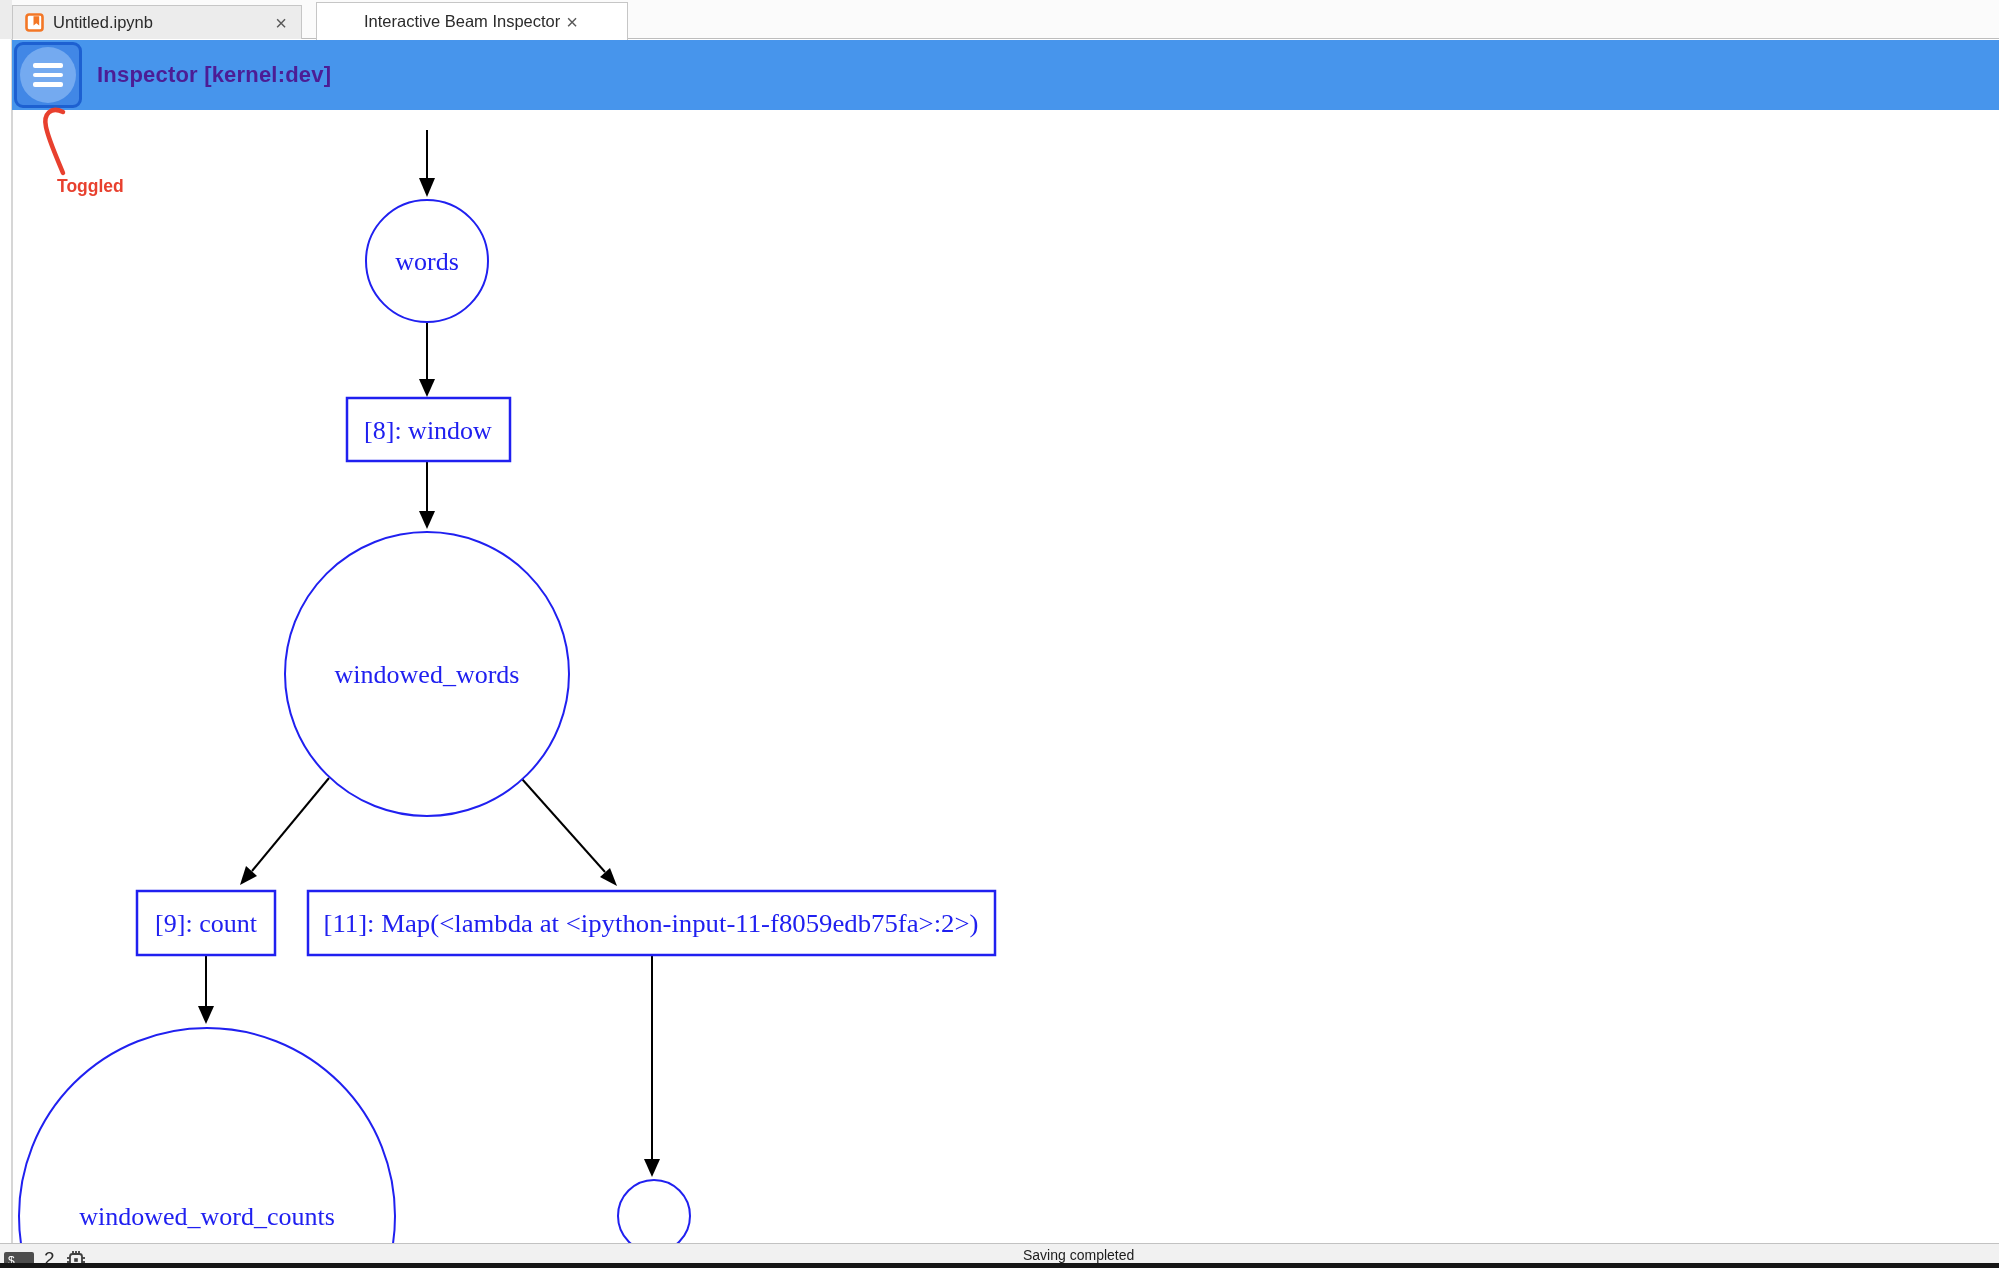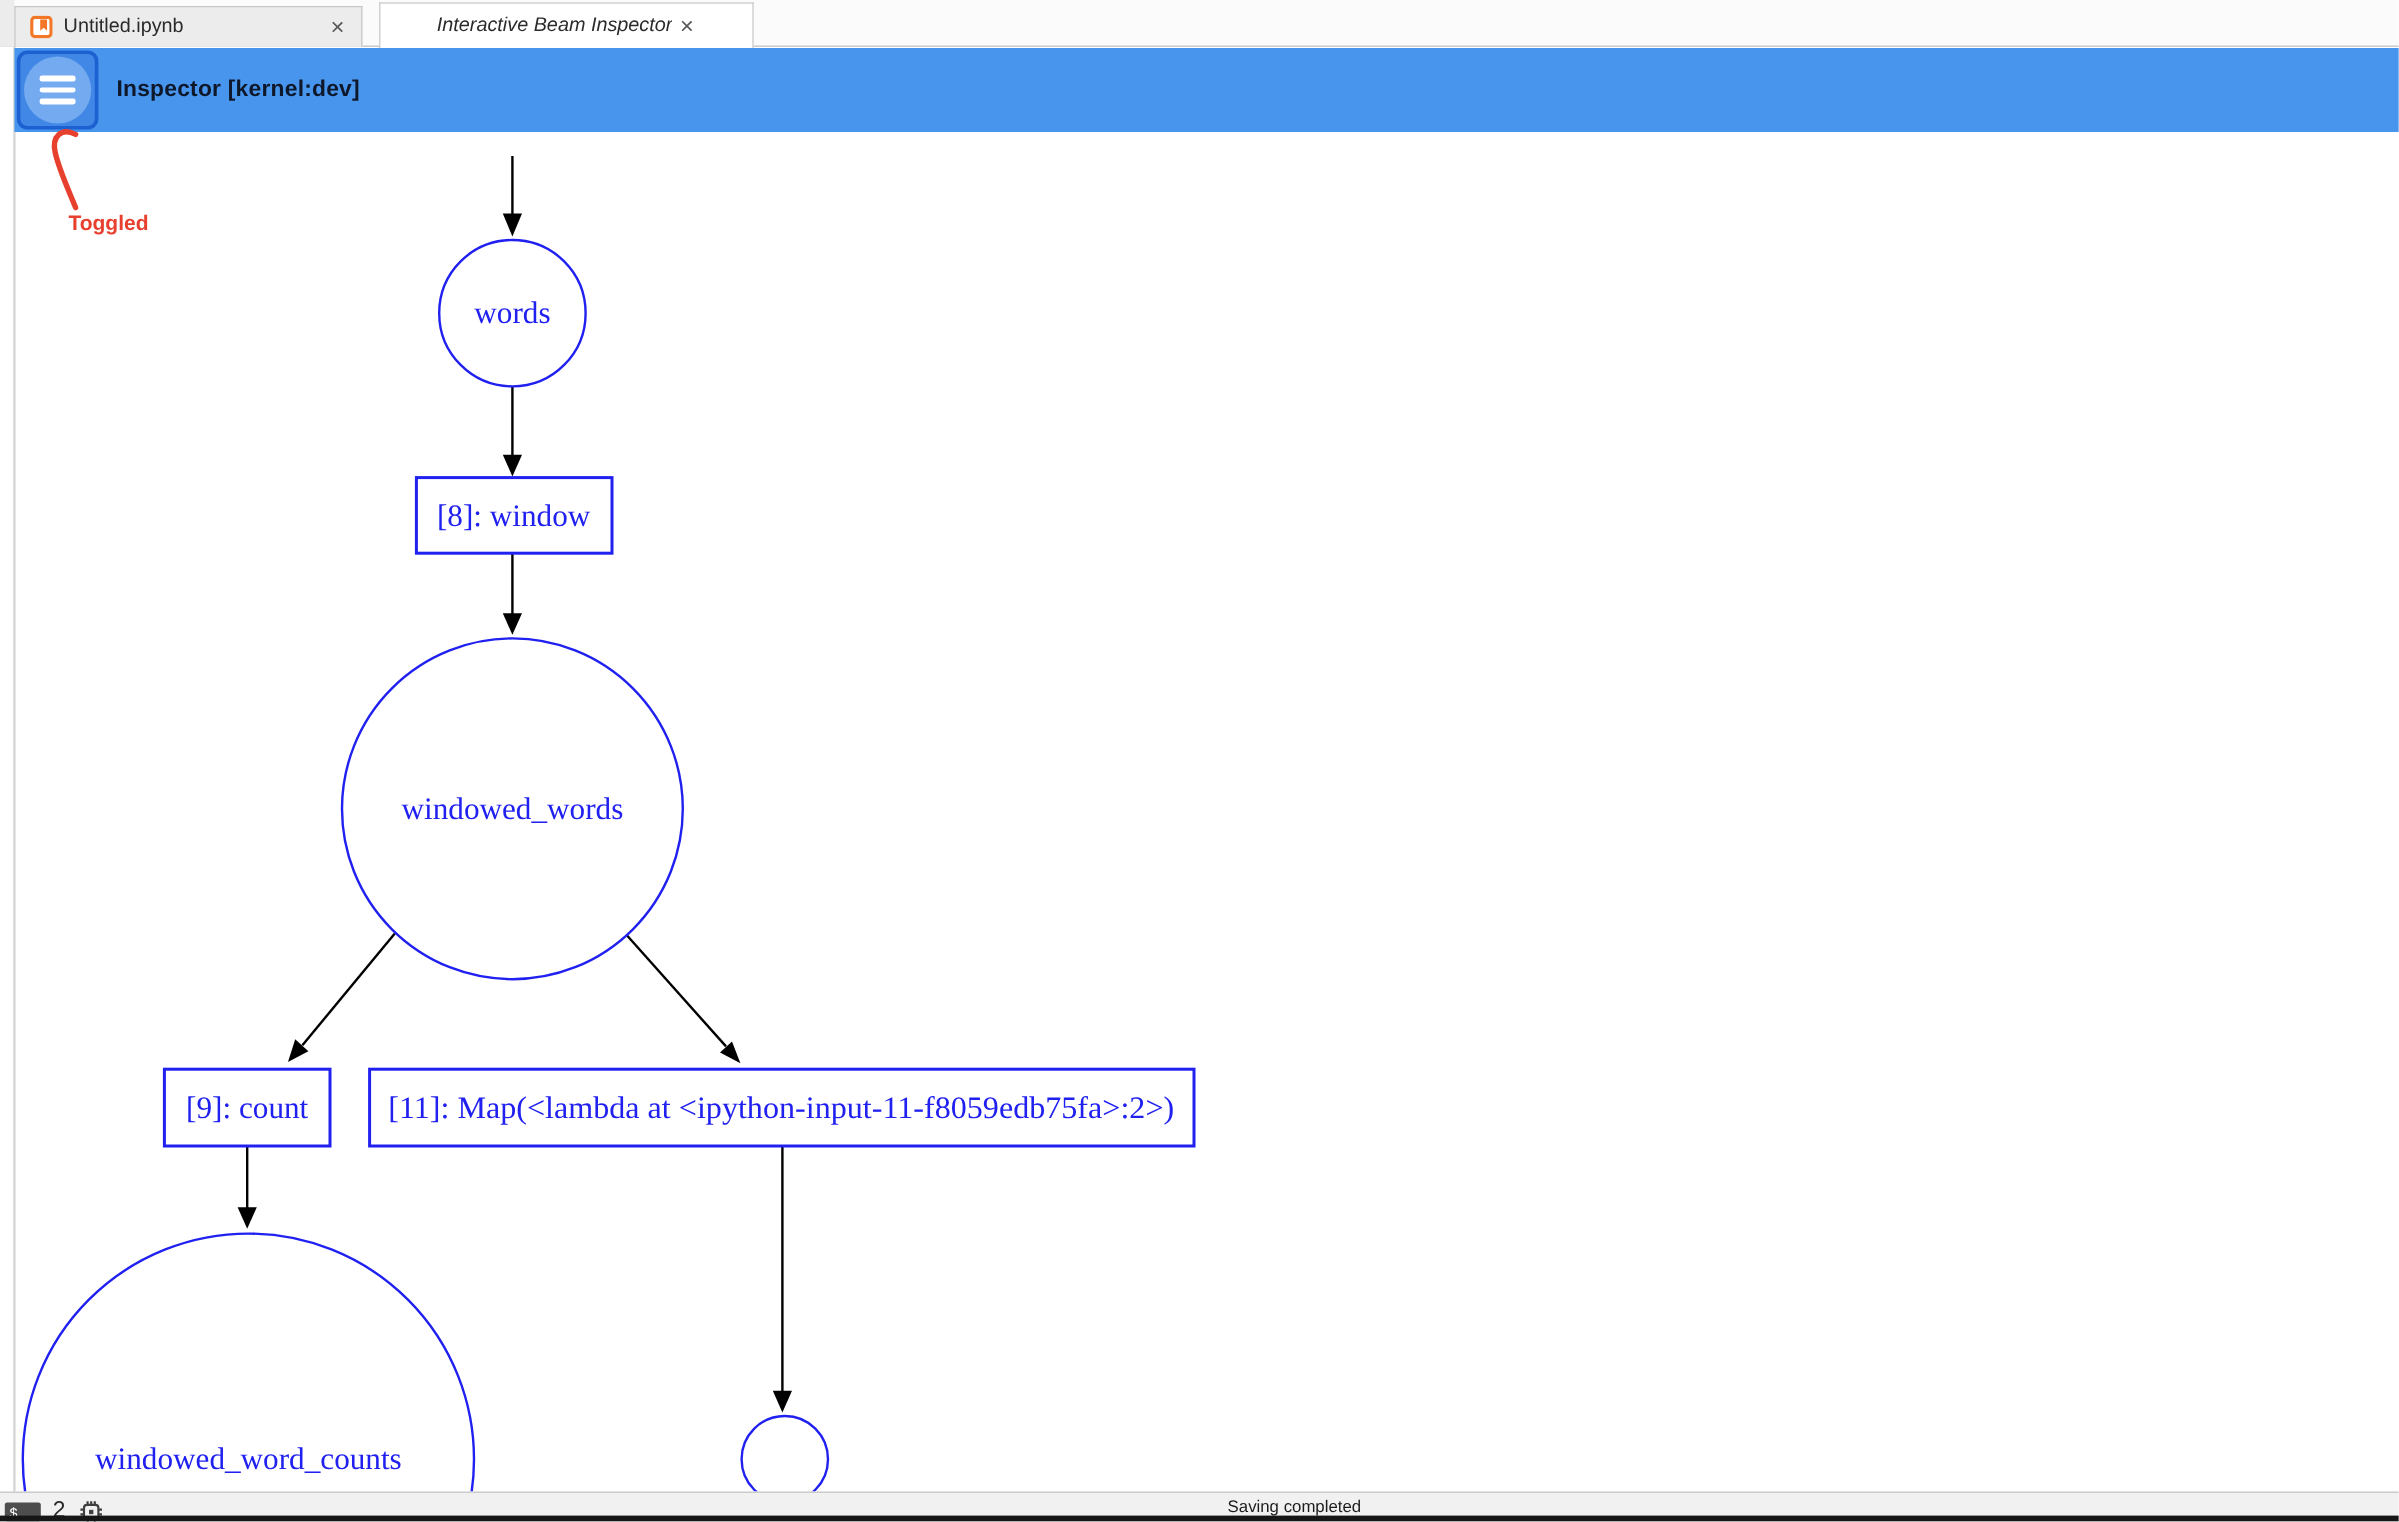--- a/index.html
+++ b/index.html
@@ -8,34 +8,34 @@
   .stage { position:relative; width:1999px; height:1268px; background:#fff; }
 
   
   .tab-bar { position:absolute; left:0; top:0; width:100%; height:39px;
              background:#fbfbfb; border-bottom:1px solid #bdbdbd; }
   .tab-left-gutter { position:absolute; left:0; top:0; width:12px; height:39px; background:#ececec; }
   .tab { position:absolute; display:flex; align-items:center; font-size:16.5px; color:#2b2b2b; cursor:pointer; }
   .tab-inactive { left:12px; top:5px; width:290px; height:34px; background:#ececec;
                   border:1px solid #c6c6c6; border-bottom:none; padding:0 12px;justify-content:flex-end; }
   .tab-active { left:316px; top:2px; width:312px; height:38px; background:#ffffff;
-                border:1px solid #c6c6c6; border-bottom:none; justify-content:center; z-index:2;font-style:italic; }
+                border:1px solid #c6c6c6; border-bottom:none; justify-content:center; z-index:2; }
   .tab-label { white-space:nowrap; overflow:hidden; text-overflow:ellipsis; }
   .tab-inactive .tab-label { flex:1; margin-left:9px; }
   .tab-close { color:#595959; font-size:20px; line-height:20px; padding:0 2px; cursor:pointer; }
   .tab-active .tab-close { margin-left:4px; }
   .nb-icon { width:19px; height:19px; flex:none; }
 
   
   .left-divider { position:absolute; left:11px; top:39px; width:2px; height:1204px; background:#d6d6d6; }
 
   
   .inspector-header { position:absolute; left:12px; right:0; top:40px; height:70px;
                       background:#4795ec; display:flex; align-items:center; }
-  .header-title { color:#0f172a; font-weight:bold; font-size:19px; margin-left:85px; letter-spacing:0.2px; }
+  .header-title { color:#4c1d95; font-weight:bold; font-size:22px; margin-left:85px; letter-spacing:0.2px; }
   .menu-button { position:absolute; left:2px; top:2px; width:68px; height:66px;
                  background:#4187e6; border:3px solid #1d60d1; border-radius:9px;
                  display:flex; align-items:center; justify-content:center; cursor:pointer; }
   .menu-circle { width:56px; height:56px; border-radius:50%; background:#74aaf0;
                  display:flex; flex-direction:column; align-items:center; justify-content:center; gap:5px; }
   .menu-bar { width:30px; height:4.5px; background:#ffffff; border-radius:2px; }
 
   
   .annotation-label { position:absolute; left:57px; top:176px; color:#e8402e;
                       font-weight:bold; font-size:17.5px; }

